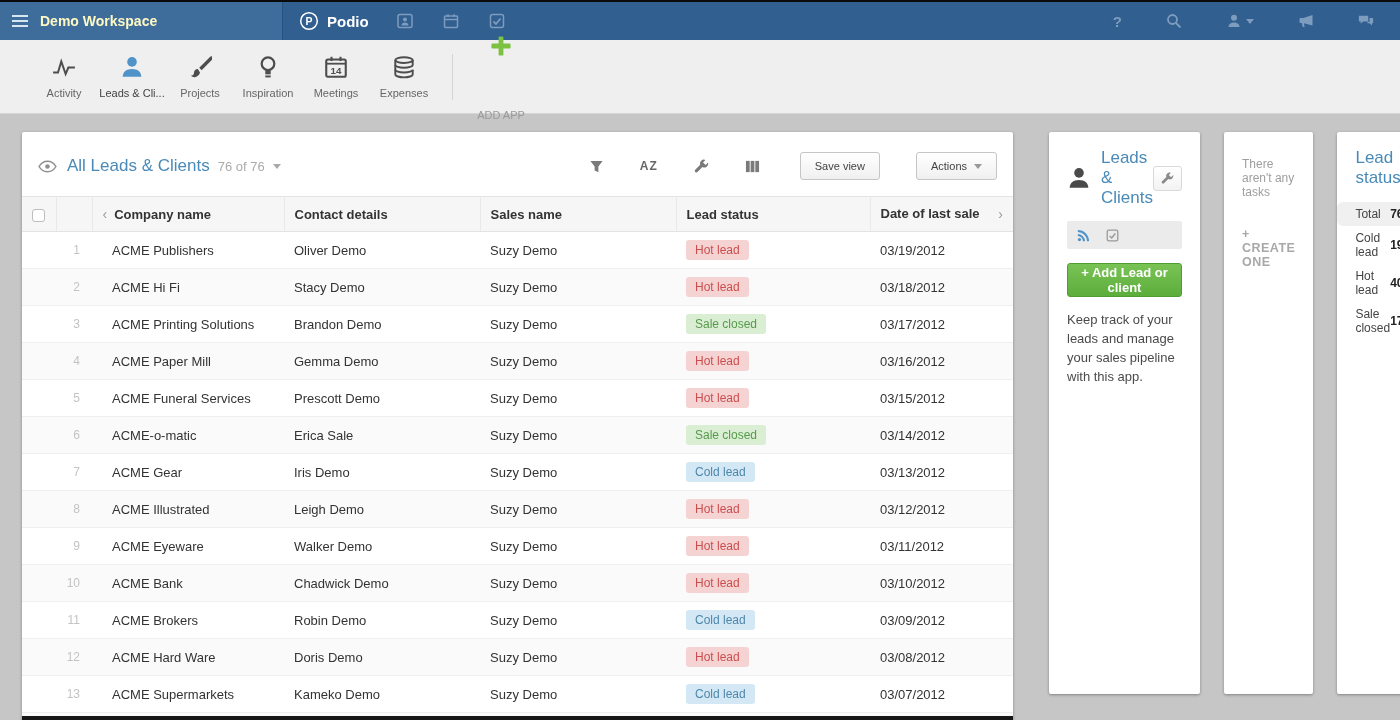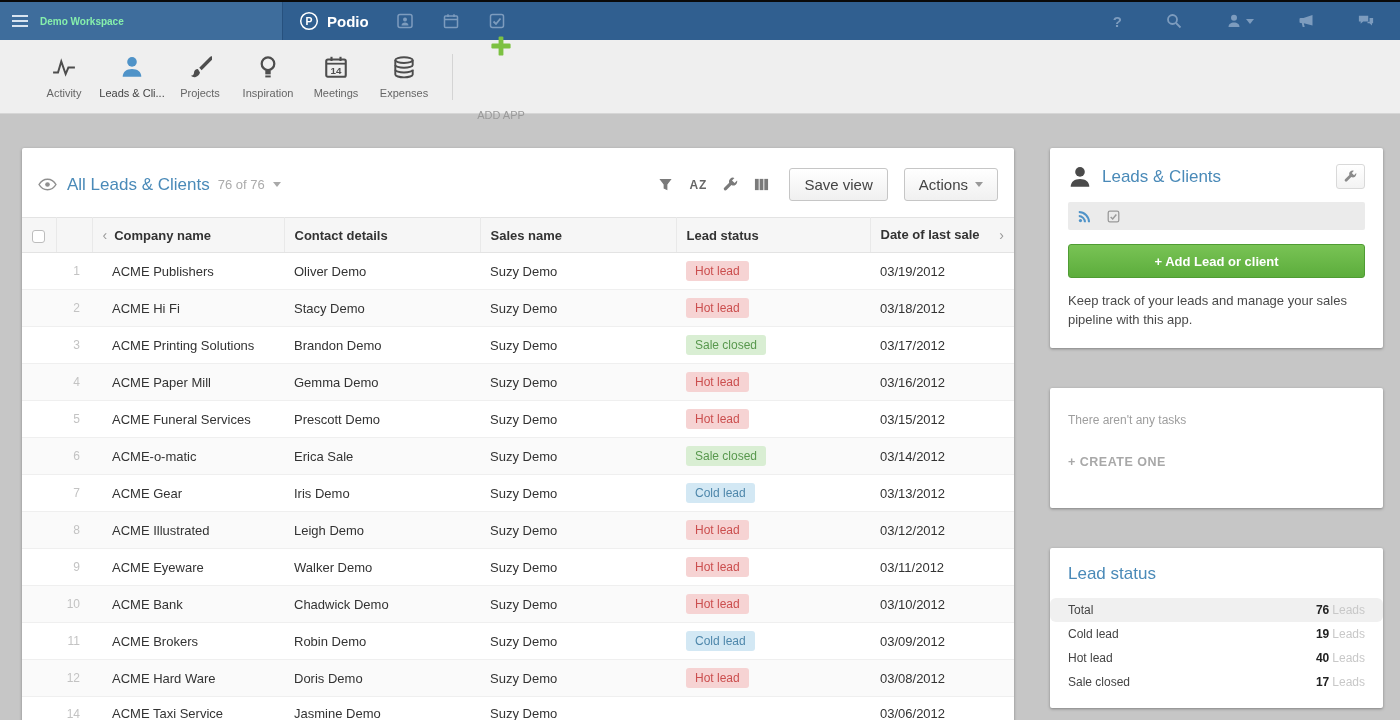--- a/index.html
+++ b/index.html
@@ -8,21 +8,21 @@
   .page { position:relative; width:1400px; height:720px; }
 
   
   .topbar { height:40px; background:#305f90; border-top:2px solid #0a0a0a;
     display:flex; align-items:center; color:#fff; }
   .topbar-left { width:283px; height:100%; background:#3e6d9c;
     border-right:1px solid #27517e; display:flex; align-items:center;
     padding:0 12px; gap:12px; cursor:pointer; }
   .hamburger { display:flex; flex-direction:column; gap:3px; }
   .hamburger i { display:block; width:16px; height:2px; background:#d8e4f0; }
-  .workspace-name { font-size:10px; font-weight:bold; color:#86efac; }
+  .workspace-name { font-size:14px; font-weight:bold; color:#fef9c3; }
   .brand { display:flex; align-items:center; gap:8px; margin-left:16px;
     font-size:15px; font-weight:bold; color:#fff; cursor:pointer; }
   .brand svg { width:20px; height:20px; color:#fff; }
   .top-nav { display:flex; gap:30px; margin-left:28px; }
   .top-icon { color:#7d9cbe; cursor:pointer; display:flex; align-items:center; gap:4px; }
   .top-icon svg { width:16px; height:16px; }
   .top-right { margin-left:auto; display:flex; gap:44px; margin-right:26px; align-items:center; }
   .help-q { font-size:15px; font-weight:bold; color:#7d9cbe; }
   .caret-down { width:0; height:0; border-left:4px solid transparent;
     border-right:4px solid transparent; border-top:5px solid currentColor; display:inline-block; }
@@ -35,37 +35,37 @@
   .app-icon { height:26px; display:flex; align-items:center; color:#4d4d4d; }
   .app-icon svg { width:24px; height:24px; }
   .app-label { font-size:11px; color:#666; white-space:nowrap; }
   .app-item.active .app-icon { color:#4f93c8; }
   .app-item.active .app-label { color:#444; }
   .appbar-divider { width:1px; height:46px; background:#d4d4d4; margin:0 14px; }
   .add-app .app-icon { color:#7cc142; }
   .add-app .app-label { color:#9a9a9a;margin-top:43px; }
 
   
-  .content { display:flex; gap:36px; padding:18px 17px 0 22px; height:580px;margin-top:16px; }
+  .content { display:flex; gap:36px; padding:18px 17px 0 22px; height:580px; }
   .card { background:#fff; box-shadow:0 1px 3px rgba(0,0,0,.35); border-radius:2px; }
   .main-card { width:995px; height:590px; position:relative; overflow:hidden; }
 
   
   .view-header { display:flex; align-items:center; padding:20px 16px 16px; }
   .eye-ic { color:#8f8f8f; margin-right:10px; display:flex; }
   .eye-ic svg { width:19px; height:13px; }
   .view-title { font-size:17px; font-weight:normal; color:#4a8ab8; cursor:pointer; }
   .view-count { font-size:13px; color:#ababab; margin-left:8px; }
   .view-caret { color:#a9a9a9; margin-left:8px; }
-  .view-tools { margin-left:auto; display:flex; align-items:center; gap:16px; }
+  .view-tools { margin-left:auto; display:flex; align-items:center; gap:36px; }
   .tool { color:#7a7a7a; cursor:pointer; display:flex; align-items:center; }
   .tool svg { width:15px; height:15px; }
   .tool-az { font-size:12px; font-weight:bold; letter-spacing:1px; color:#666; }
   .btn { background:linear-gradient(#ffffff,#f0f0f0); border:1px solid #c6c6c6;
-    border-radius:3px; padding:7px 14px; font-size:15px; color:#444;
+    border-radius:3px; padding:7px 14px; font-size:11px; color:#444;
     font-family:"Liberation Sans", sans-serif; cursor:pointer;
     display:inline-flex; align-items:center; gap:7px; }
   .btn .caret-down { color:#999; }
   .btn-save { margin-left:4px; }
 
   
   table.leads { width:100%; border-collapse:collapse; table-layout:fixed; font-size:13px; }
   thead th { background:#f6f6f6; border-top:1px solid #e3e3e3; border-bottom:1px solid #e3e3e3;
     border-right:1px solid #e9e9e9; font-weight:bold; color:#333; text-align:left;
     padding:9px 10px; height:33px; }
@@ -81,21 +81,21 @@
   td.company-td { padding-left:20px; }
   .badge { display:inline-block; padding:3px 9px; border-radius:3px; font-size:12px; }
   .badge.hot { background:#f6d3d3; color:#cb4e4e; }
   .badge.cold { background:#d3e8f4; color:#4e87ab; }
   .badge.closed { background:#d9eed3; color:#58984d; }
 
   .h-scrollbar { position:absolute; left:0; bottom:0; width:1017px; height:6px;
     background:#161616; z-index:5; }
 
   
-  .sidebar { width:334px; display:flex; flex-direction:column; gap:40px; }
+  .sidebar { width:334px; display:flex; flex-direction:row; gap:24px; }
   .card-title { font-size:17px; font-weight:normal; color:#4a8ab8; }
   .app-card-head { display:flex; align-items:center; padding:16px 18px 0; }
   .app-card-icon { color:#4a4a4a; margin-right:10px; display:flex; }
   .app-card-icon svg { width:24px; height:24px; }
   .wrench-btn { margin-left:auto; border:1px solid #d9d9d9; border-radius:3px;
     background:linear-gradient(#fff,#f3f3f3); padding:5px 7px; color:#8a8a8a;
     cursor:pointer; display:flex; }
   .wrench-btn svg { width:13px; height:13px; }
   .app-card-strip { margin:13px 18px 0; height:28px; background:#ebebeb; border-radius:2px;
     display:flex; align-items:center; gap:16px; padding:0 10px; }
@@ -436,20 +436,29 @@
     <td class="cb-col"></td>
     <td class="num-col">12</td>
     <td class="company-td">ACME Hard Ware</td>
     <td>Doris Demo</td>
     <td>Suzy Demo</td>
     <td><span class="badge hot">Hot lead</span></td>
     <td>03/08/2012</td>
   </tr>
             <tr>
     <td class="cb-col"></td>
+    <td class="num-col">13</td>
+    <td class="company-td">ACME Supermarkets</td>
+    <td>Kameko Demo</td>
+    <td>Suzy Demo</td>
+    <td><span class="badge cold">Cold lead</span></td>
+    <td>03/07/2012</td>
+  </tr>
+            <tr>
+    <td class="cb-col"></td>
     <td class="num-col">14</td>
     <td class="company-td">ACME Taxi Service</td>
     <td>Jasmine Demo</td>
     <td>Suzy Demo</td>
     <td></td>
     <td>03/06/2012</td>
   </tr>
           </tbody>
       </table>
       <div class="h-scrollbar"></div>

